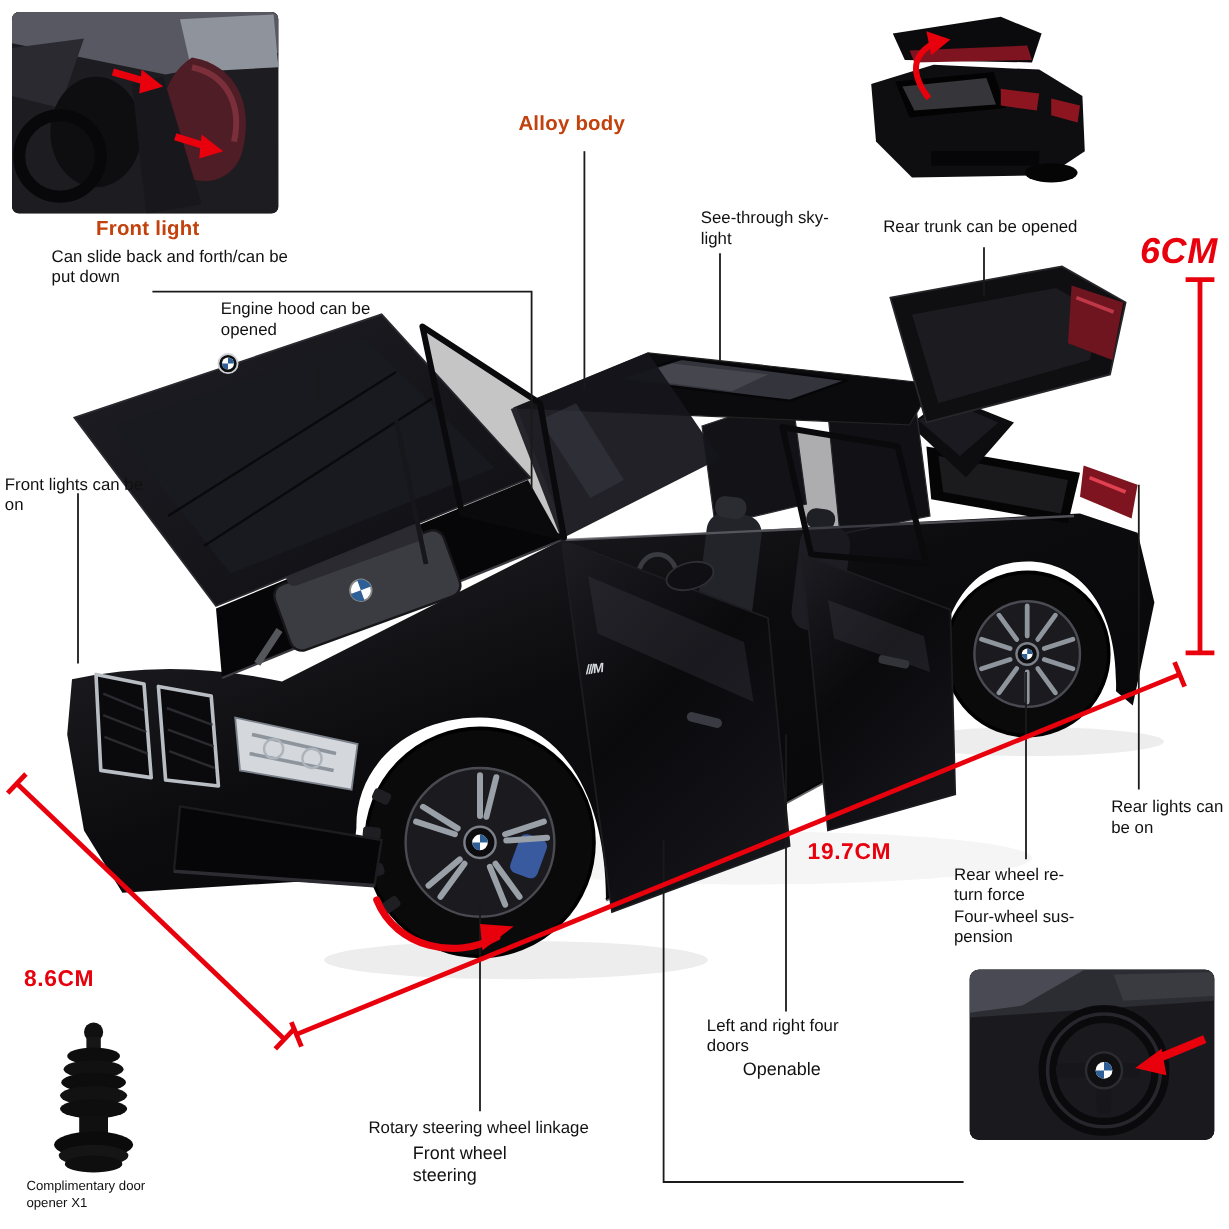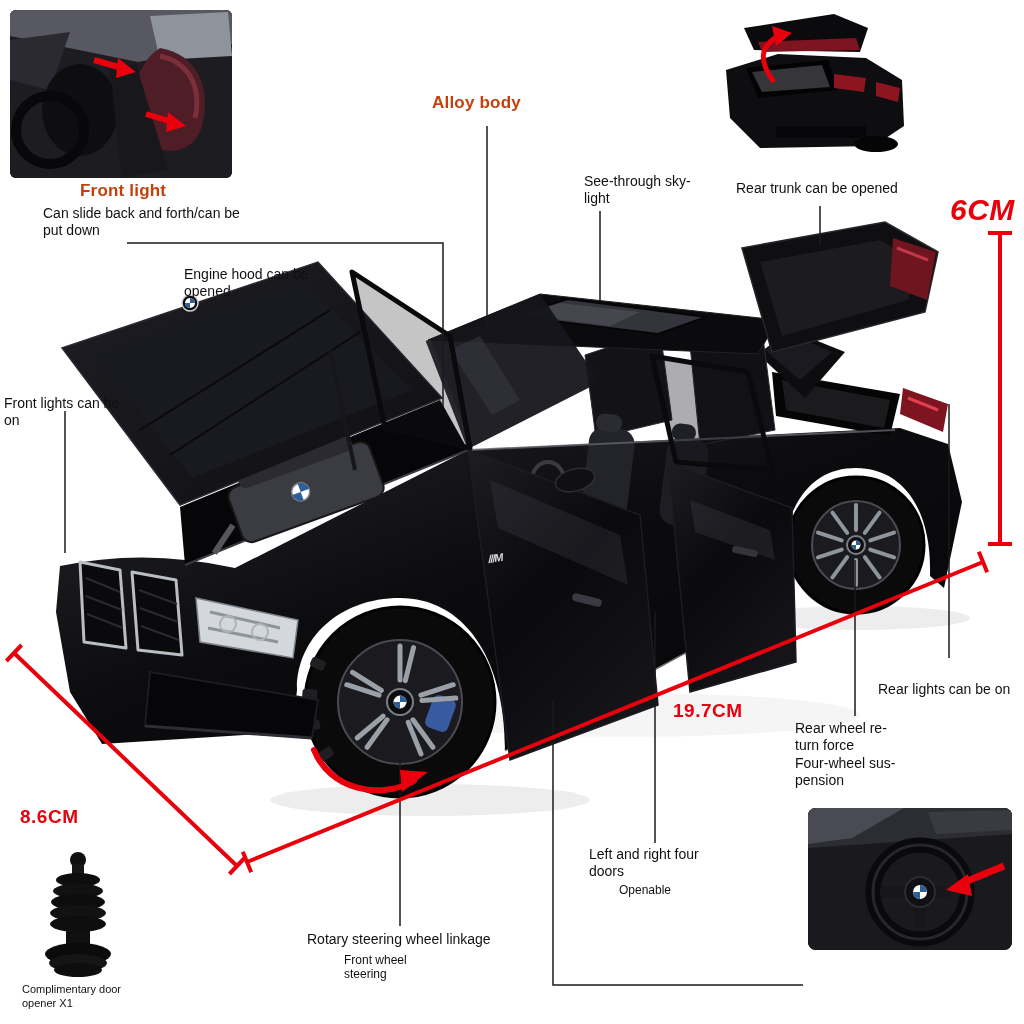--- a/index.html
+++ b/index.html
@@ -1,21 +1,21 @@
 <!DOCTYPE html>
 <html><head>
 <meta charset="utf-8">
 <style>
   html,body{margin:0;padding:0;background:#fff;}
   .canvas{position:relative;width:1024px;height:1024px;background:#ffffff;
           font-family:"Liberation Sans",sans-serif;overflow:hidden;}
   .art{position:absolute;left:0;top:0;width:1024px;height:1024px;}
   .lbl{position:absolute;color:#111;font-size:14px;line-height:1.2;white-space:pre-line;}
   .lbl.h{font-size:17px;font-weight:600;color:#c2410c;letter-spacing:.2px;}
-  .lbl.mid{font-size:12px;}
+  .lbl.mid{font-size:15px;}
   .lbl.big{font-size:17px;line-height:1.28;color:#0d0d0d;}
   .lbl.tiny{font-size:11px;line-height:1.25;}
   .lbl.red{color:#e8000d;font-weight:700;font-size:19px;letter-spacing:.5px;}
   .inset{position:absolute;overflow:hidden;border-radius:6px;}
   .inset svg{display:block;width:100%;height:100%;}
   .badge{position:absolute;font-size:11px;font-style:italic;font-weight:700;
          color:#d8dbe0;transform:rotate(-8deg);letter-spacing:-1px;}
 </style>
 </head>
 <body>
@@ -320,25 +320,25 @@
   </div>
 
   <div class="lbl h" style="left:80px;top:181px;">Front light</div>
   <div class="lbl" style="left:43px;top:205px;">Can slide back and forth/can be
 put down</div>
   <div class="lbl h" style="left:432px;top:93px;">Alloy body</div>
   <div class="lbl" style="left:540px;top:173px;margin-left:44px;">See-through sky-
 light</div>
   <div class="lbl" style="left:736px;top:180px;">Rear trunk can be opened</div>
   <div class="lbl red" style="left:950px;top:192px;font-size:30px;font-style:italic;">6CM</div>
-  <div class="lbl" style="left:184px;top:266px;">Engine hood can be
+  <div class="lbl" style="left:184px;top:249px;">Engine hood can be
 opened</div>
   <div class="lbl" style="left:4px;top:374px;margin-top:21px;">Front lights can be
 on</div>
-  <div class="lbl" style="left:878px;top:664px;margin-top:17px;">Rear lights can be on</div>
+  <div class="lbl" style="left:926px;top:664px;">Rear lights can be on</div>
   <div class="lbl red" style="left:673px;top:700px;">19.7CM</div>
   <div class="lbl red" style="left:20px;top:806px;">8.6CM</div>
   <div class="lbl" style="left:795px;top:720px;">Rear wheel re-
 turn force</div>
   <div class="lbl" style="left:795px;top:755px;">Four-wheel sus-
 pension</div>
   <div class="lbl" style="left:589px;top:846px;">Left and right four
 doors</div>
   <div class="lbl mid" style="left:619px;top:883px;">Openable</div>
   <div class="lbl" style="left:307px;top:931px;">Rotary steering wheel linkage</div>

